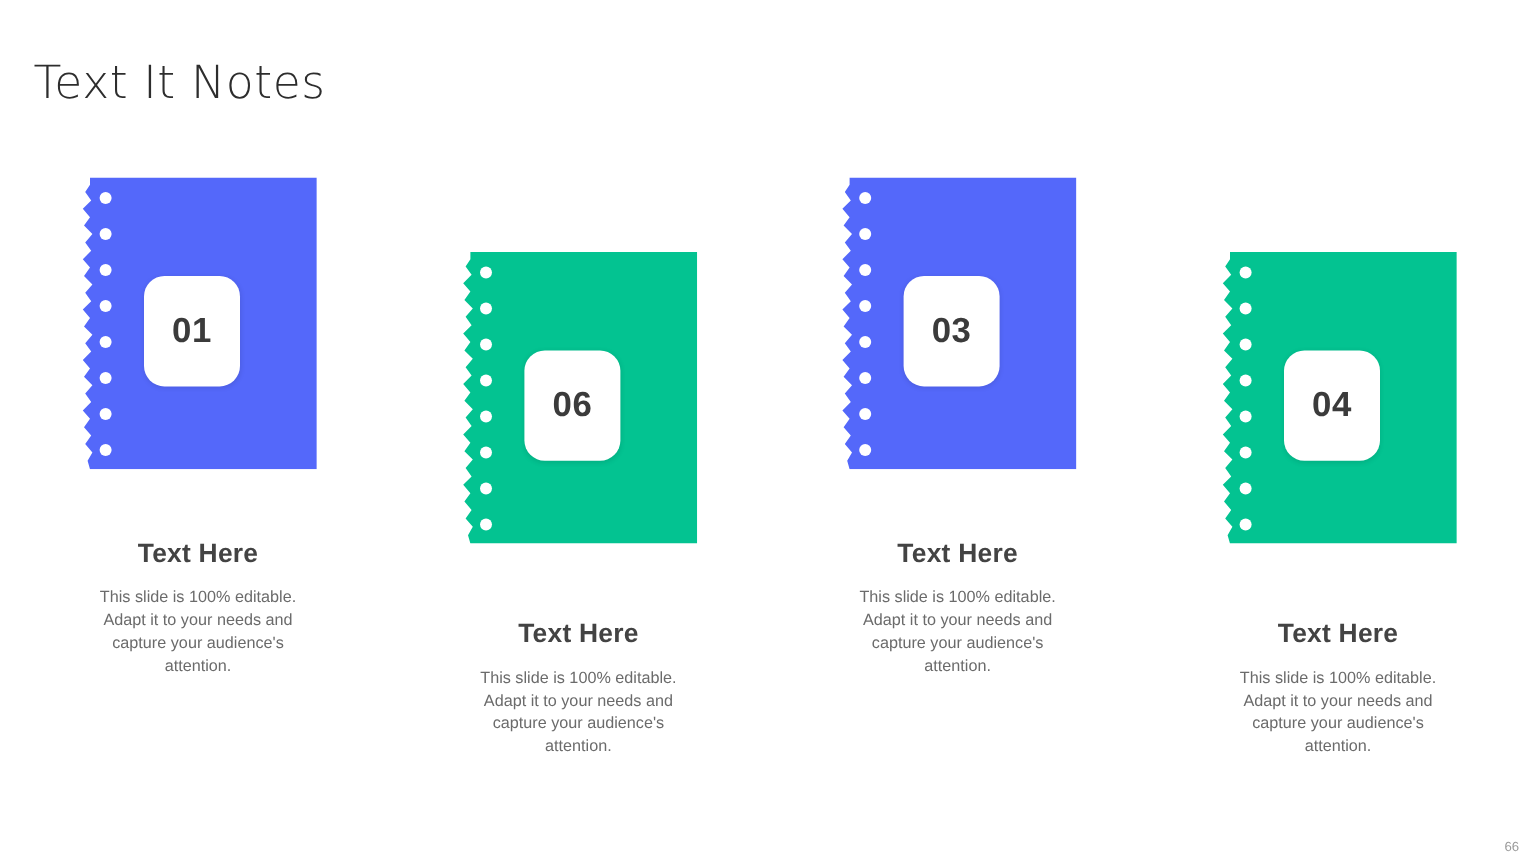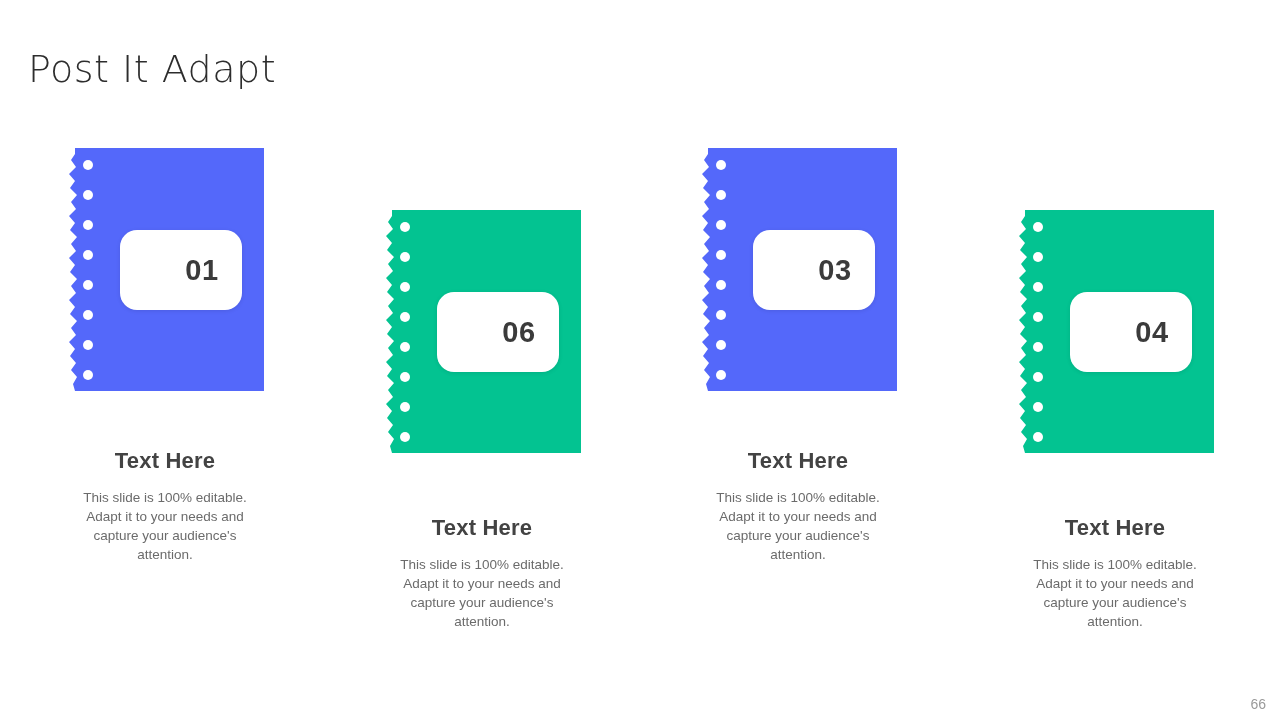--- a/index.html
+++ b/index.html
@@ -77,32 +77,31 @@
     background: #ffffff;
     left: 17px;
   }
 
   
   .number-badge {
     position: absolute;
     left: 54px;
     top: 82px;
     width: 80px;
-    height: 80px;
+    height: 92px;
     background: #ffffff;
     border-radius: 17px;
     box-shadow: 0 1px 4px rgba(0,0,0,0.10);
     display: flex;
     align-items: center;
     justify-content: center;
     font-size: 29px;
     font-weight: bold;
     color: #3b3b3b;
     letter-spacing: 0.5px;
-    padding-left: 42px;
   }
 
   
   .note-text {
     position: absolute;
     left: 0;
     width: 260px;
     text-align: center;
   }
   .note-column.col-0 .note-text,
@@ -124,28 +123,28 @@
     color: #6b6b6b;
     margin: 0 auto;
     width: 172px;
   }
 
   
   .page-number {
     position: absolute;
     right: 14px;
     bottom: 8px;
-    font-size: 14px;
+    font-size: 11px;
     color: #9a9a9a;
   }
 </style>
 </head>
 <body style="background: rgb(255, 255, 255);">
 
-<h1 class="slide-title" style="color: rgb(45, 45, 45);">Post It Adapt</h1>
+<h1 class="slide-title" style="color: rgb(45, 45, 45);">Text It Notes</h1>
 
 <div class="notes-area">
 
   <div class="note-column col-0">
     <div class="paper-card">
       <div class="paper-body">
         <svg viewBox="0 0 198 243" preserveAspectRatio="none">
           <path class="paper-fill-1" d="M9,0 L198,0 L198,243 L9,243 L7,236 L11,229 L5,222 L10,215 L4,208 L9,201 L3,194 L10,187 L5,180 L11,173 L4,166 L9,159 L3,152 L10,145 L5,138 L11,131 L4,124 L9,117 L3,110 L10,103 L5,96 L11,89 L4,82 L9,75 L3,68 L10,61 L5,54 L11,47 L4,40 L9,33 L3,26 L10,19 L5,12 L9,6 Z" fill="#5468FA"></path>
         </svg>
       </div>

